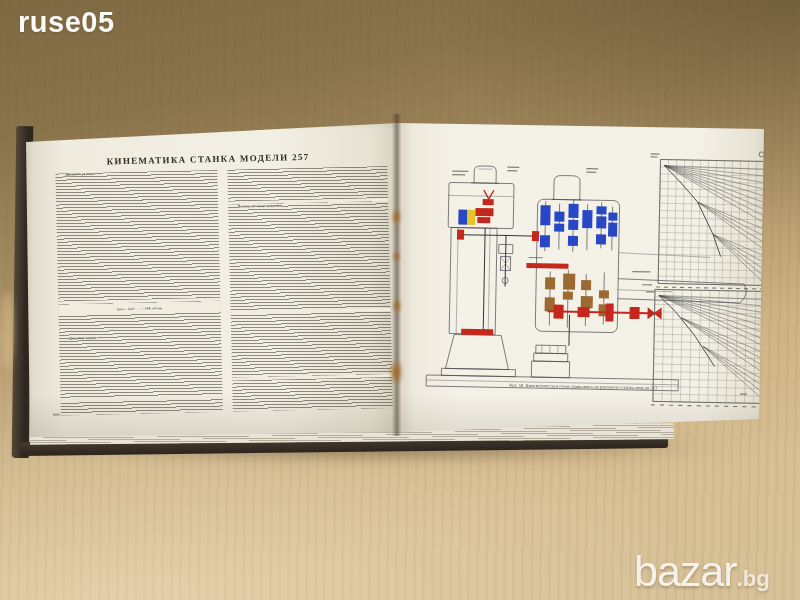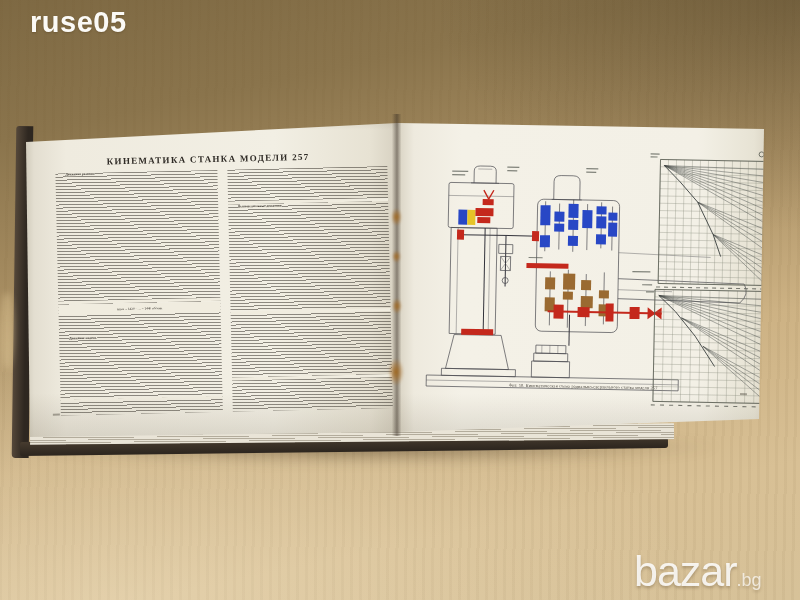--- a/index.html
+++ b/index.html
@@ -8,25 +8,25 @@
     font-family:"Liberation Sans",sans-serif;
     background:
       radial-gradient(65% 55% at 100% 0%, rgba(40,30,12,.28), rgba(0,0,0,0) 70%),
       radial-gradient(120% 80% at 15% 100%, rgba(255,246,222,.30), rgba(0,0,0,0) 60%),
       repeating-linear-gradient(91deg, rgba(110,85,45,.06) 0 3px, rgba(0,0,0,0) 3px 9px),
       linear-gradient(168deg,#7e6943 0%,#8a744c 18%,#a98f63 40%,#cdb284 62%,#d8c095 82%,#d7c299 100%);
   }
   .abs{position:absolute;}
   
   .wm-ruse{left:18px;top:6px;font-size:29px;font-weight:bold;color:#fbfaf6;
-    letter-spacing:.5px;text-shadow:0 1px 2px rgba(60,40,10,.25);margin-left:12px;}
+    letter-spacing:.5px;text-shadow:0 1px 2px rgba(60,40,10,.25);}
   .wm-bazar{left:634px;top:548px;width:160px;color:rgba(255,255,255,.85);
     text-shadow:0 2px 3px rgba(90,70,40,.35);}
   .wm-bazar .bz{font-size:43px;font-weight:normal;letter-spacing:-1px;line-height:46px;}
-  .wm-bazar .tld{font-size:18px;font-weight:normal;vertical-align:baseline;opacity:.8;}
+  .wm-bazar .tld{font-size:22px;font-weight:bold;vertical-align:baseline;opacity:.8;}
   
   .book-shadow{left:14px;top:430px;width:710px;height:34px;border-radius:50%;
     background:radial-gradient(closest-side,rgba(55,40,20,.45),rgba(0,0,0,0));filter:blur(6px);}
   .cover-left{left:14px;top:126px;width:17px;height:332px;transform:rotate(.8deg);
     background:linear-gradient(to right,#55483a,#2e2720 70%);border-radius:3px 0 0 4px;}
   .cover-bottom{left:20px;top:438px;width:648px;height:14px;transform:rotate(-.7deg);
     background:linear-gradient(to bottom,#473c2f,#2c251e);border-radius:2px 6px 3px 2px;}
   .page-stack{left:30px;top:426px;width:644px;height:16px;transform:rotate(-.5deg);
     background:repeating-linear-gradient(to bottom,#e9e4d7 0 1.6px,#b3ac9c 1.6px 2.4px);}
   .page{background:#f1ede2;}

